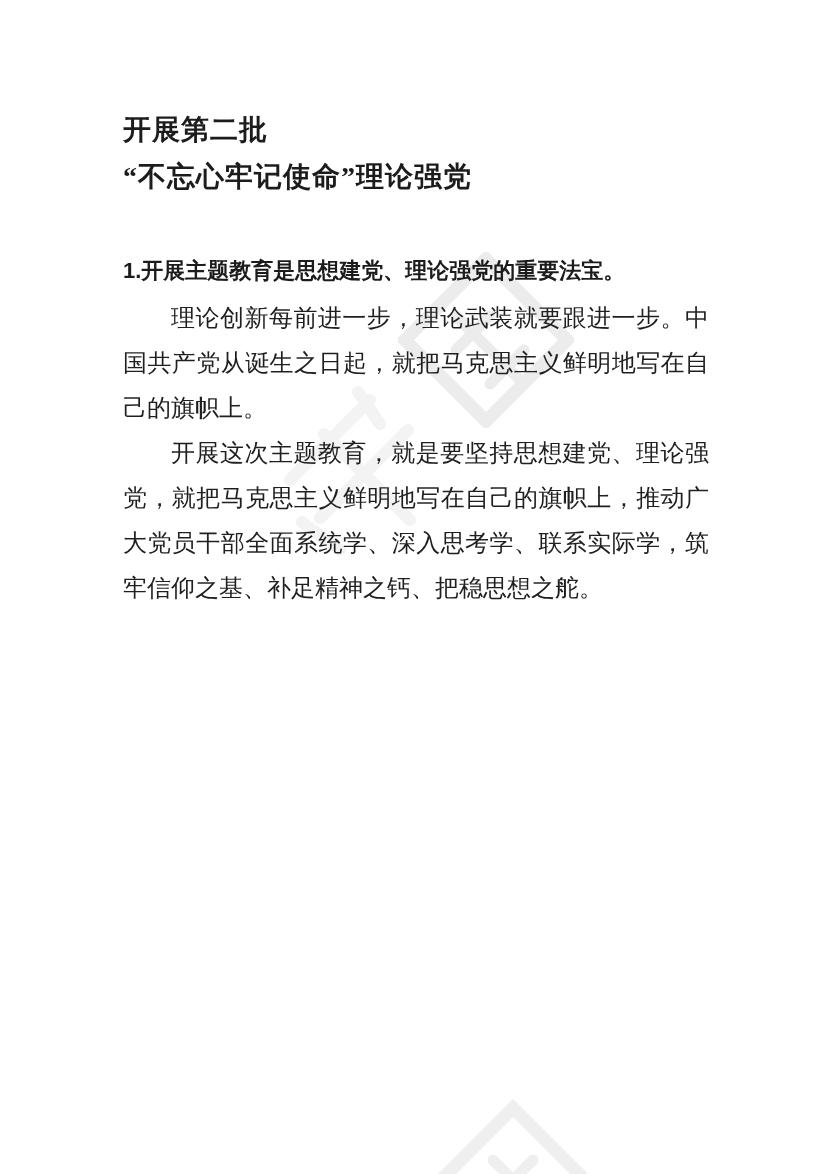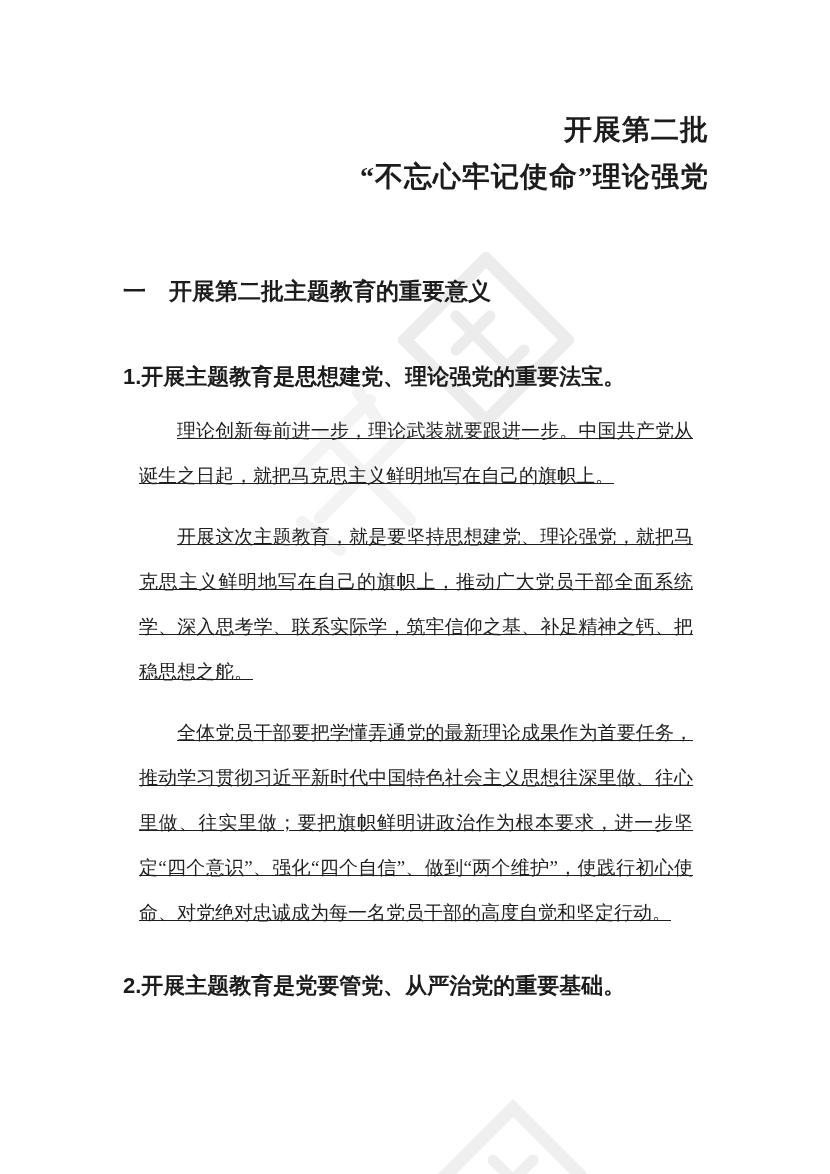--- a/index.html
+++ b/index.html
@@ -25,21 +25,21 @@
     left: 123px;
     top: 106px;
     width: 586px;
   }
   .doc-title {
     margin: 0;
     font-family: "Liberation Serif", "DejaVu Serif", serif;
     font-weight: bold;
     font-size: 28px;
     line-height: 47px;
-    text-align: right;
+    text-align: left;
     letter-spacing: 1px;
     color: #1c1c1c;
   }
   .section-heading {
     margin: 76px 0 0 0;
     font-family: "Liberation Sans", "DejaVu Sans", sans-serif;
     font-weight: bold;
     font-size: 23px;
     line-height: 30px;
     color: #1c1c1c;
@@ -50,28 +50,27 @@
     font-weight: bold;
     font-size: 22px;
     line-height: 30px;
     color: #1c1c1c;
   }
   .sub-heading.second {
     margin-top: 36px;
     margin-bottom: 14px;
   }
   .body-para {
-    margin: 16px;
-    font-size: 19px;
+    margin: 0;
+    font-size: 24px;
     line-height: 45px;
     text-align: justify;
     text-indent: 2em;
     color: #1f1f1f;
     font-family: "Liberation Serif", "DejaVu Serif", serif;
-    text-decoration: underline;
   }
 </style>
 </head>
 <body>
 
 <div class="page">
 
   <div class="watermark wm-faint">
     <svg width="190" height="195" viewBox="0 0 190 195" aria-hidden="true">
       <g stroke="#f3f3f3" stroke-width="12" fill="none" stroke-linecap="round">
@@ -110,27 +109,24 @@
     </svg>
   </div>
 
   <div class="content">
 
     <h1 class="doc-title">
       <div>开展第二批</div>
       <div>“不忘心牢记使命”理论强党</div>
     </h1>
 
-    <h2 class="section-heading">一　开展第二批主题教育的重要意义</h2>
 
     <h3 class="sub-heading">1.开展主题教育是思想建党、理论强党的重要法宝。</h3>
 
     <p class="body-para">理论创新每前进一步，理论武装就要跟进一步。中国共产党从诞生之日起，就把马克思主义鲜明地写在自己的旗帜上。</p>
 
     <p class="body-para">开展这次主题教育，就是要坚持思想建党、理论强党，就把马克思主义鲜明地写在自己的旗帜上，推动广大党员干部全面系统学、深入思考学、联系实际学，筑牢信仰之基、补足精神之钙、把稳思想之舵。</p>
 
-    <p class="body-para">全体党员干部要把学懂弄通党的最新理论成果作为首要任务，推动学习贯彻习近平新时代中国特色社会主义思想往深里做、往心里做、往实里做；要把旗帜鲜明讲政治作为根本要求，进一步坚定“四个意识”、强化“四个自信”、做到“两个维护”，使践行初心使命、对党绝对忠诚成为每一名党员干部的高度自觉和坚定行动。</p>
 
-    <h3 class="sub-heading second">2.开展主题教育是党要管党、从严治党的重要基础。</h3>
 
 
   </div>
 </div>
 
 </body></html>

